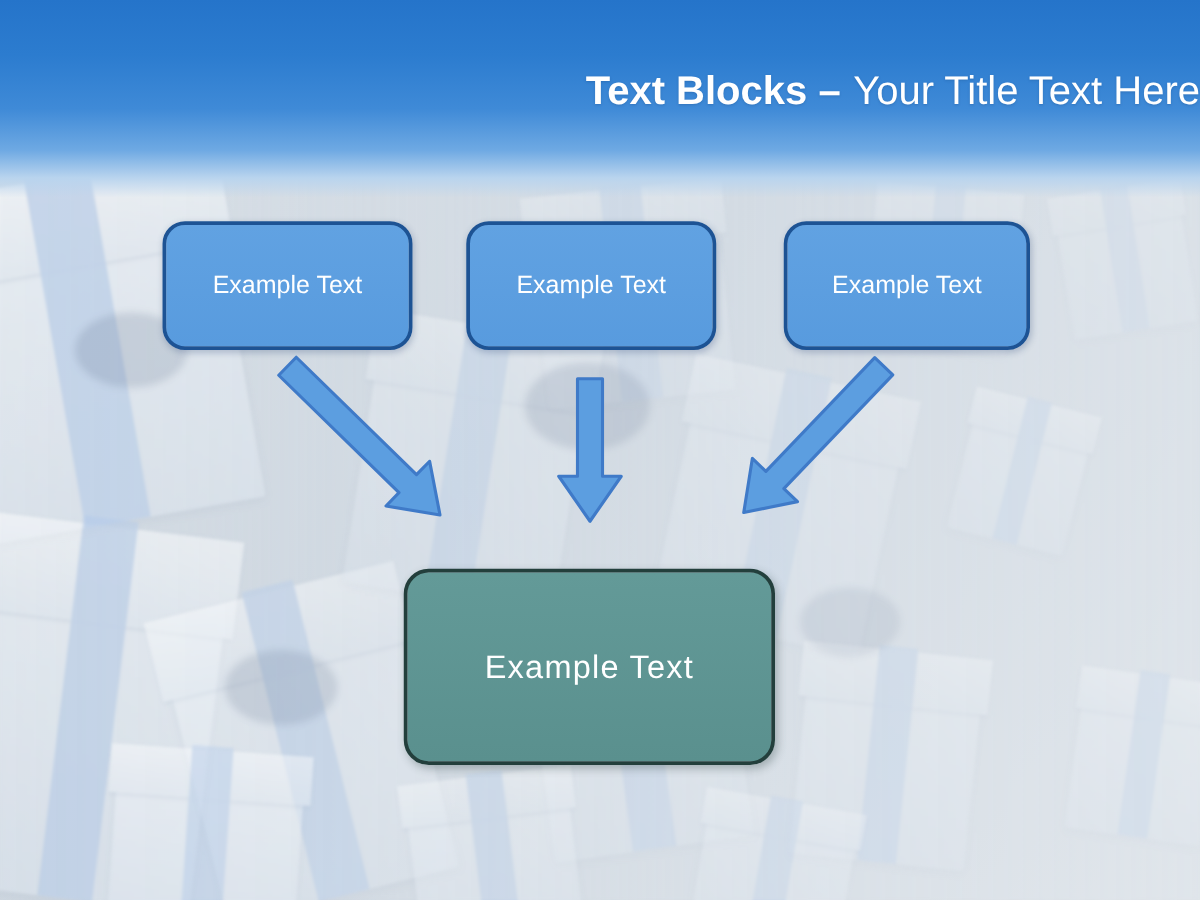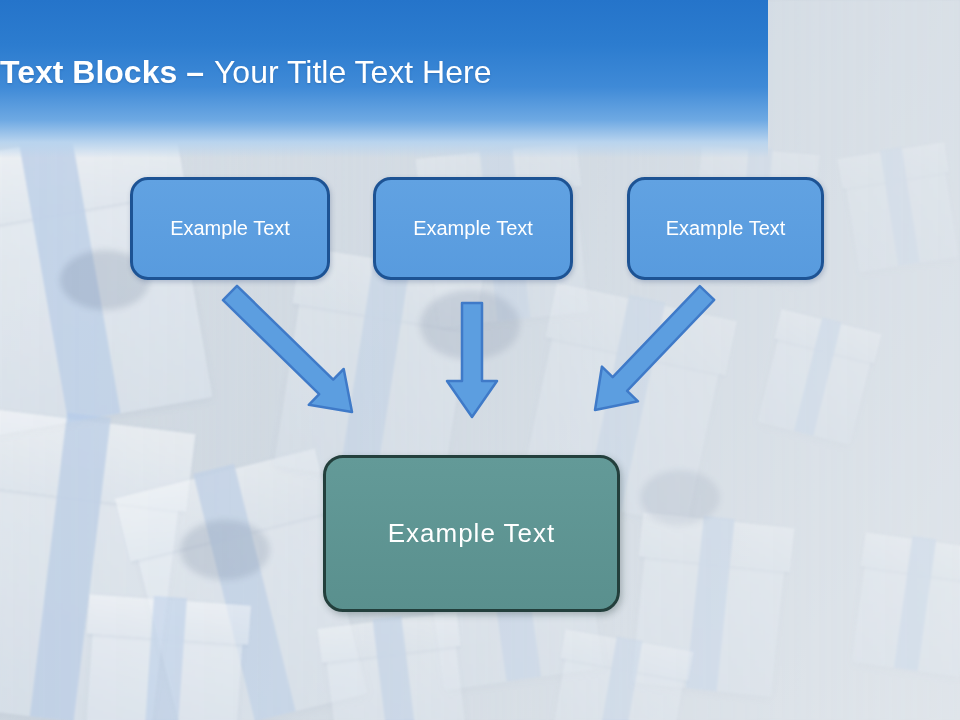--- a/index.html
+++ b/index.html
@@ -35,25 +35,25 @@
     position: absolute; background: #46597a; border-radius: 50%;
     filter: blur(3px);
   }
   .veil {
     position: absolute; inset: 0;
     background: linear-gradient(90deg, rgba(214,222,230,0.10) 0%, rgba(220,227,234,0.45) 68%, rgba(224,230,236,0.55) 100%);
   }
 
   
   .header {
-    position: absolute; left: 0; top: 0; width: 768px; height: 158px;
+    position: absolute; left: 0; top: 0; width: 960px; height: 158px;
     background: linear-gradient(180deg,
       #2574ca 0%, #2c7ccf 28%, #3f8ad7 55%, #6ea9e3 76%,
       #b9d4ee 90%, rgba(235, 242, 248, 0) 100%);
-    display: flex; align-items: flex-start; justify-content: flex-start;
+    display: flex; align-items: flex-start; justify-content: flex-end; padding-left: 18px;
   }
   .title {
     margin: 0; padding-top: 54px;
     color: #ffffff; font-size: 32px; font-weight: 400;
     text-shadow: 0 1px 2px rgba(20, 60, 110, 0.25);
     white-space: nowrap;
   }
   .title .bold { font-weight: 700; margin-right: 10px; }
 
   

